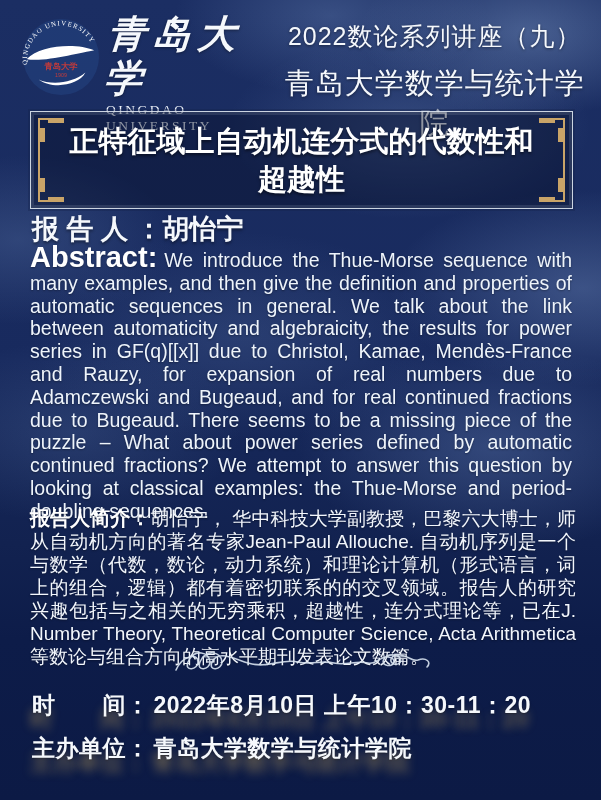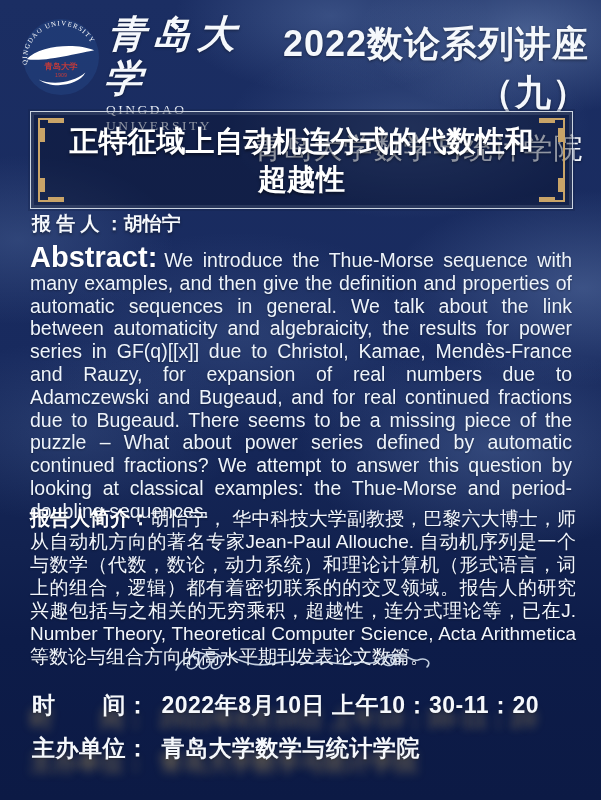--- a/index.html
+++ b/index.html
@@ -30,21 +30,21 @@
     font-style:italic;font-weight:bold;
     font-size:38px;letter-spacing:7px;line-height:44px;
     transform:skewX(-4deg);
     text-shadow:0 1px 3px rgba(0,0,0,0.4);
   }
   .uni-en{
     font-family:"Liberation Serif","DejaVu Serif",serif;
     font-size:13.5px;letter-spacing:2.5px;margin-top:2px;color:#eef3fa;
   }
   .header-right{text-align:center;padding-top:8px;}
-  .series-title{font-size:36px;font-weight:700;letter-spacing:1px;text-shadow:0 1px 3px rgba(0,0,0,0.45);text-align:right;}
+  .series-title{font-size:25px;font-weight:400;letter-spacing:1px;text-shadow:0 1px 3px rgba(0,0,0,0.45);}
   .department{
     font-family:"Liberation Serif","DejaVu Serif",serif;
     font-size:29px;margin-top:11px;letter-spacing:1px;text-shadow:0 1px 3px rgba(0,0,0,0.45);
   }
   
   .title-box{
     position:absolute;top:111px;left:30px;width:541px;height:96px;
     border:1px solid rgba(224,232,242,0.9);
     box-shadow:inset 0 0 0 3px rgba(224,232,242,0.12), 0 0 0 2px rgba(20,35,75,0.35);
     background:rgba(7,15,38,0.42);
@@ -61,42 +61,42 @@
     position:absolute;left:3px;top:3px;width:24px;height:40px;
     border-left:2px solid #c9a468;border-top:2px solid #c9a468;display:block;
   }
   .corner i::before{content:"";position:absolute;left:-2px;top:8px;width:7px;height:14px;background:#c9a468;}
   .corner i::after{content:"";position:absolute;left:8px;top:-2px;width:16px;height:5px;background:#c9a468;}
   .corner.tl{top:3px;left:4px;}
   .corner.tr{top:3px;right:4px;transform:scaleX(-1);}
   .corner.bl{bottom:3px;left:4px;transform:scaleY(-1);}
   .corner.br{bottom:3px;right:4px;transform:scale(-1,-1);}
   
-  .speaker-line{position:absolute;top:211px;left:32px;font-size:19px;font-weight:700;text-shadow:0 2px 3px rgba(0,0,0,0.4);}
+  .speaker-line{position:absolute;top:211px;left:32px;font-size:27px;font-weight:700;text-shadow:0 2px 3px rgba(0,0,0,0.4);}
   
   .abstract{
     position:absolute;top:246px;left:30px;width:542px;margin:0;
     font-size:19.5px;line-height:22.8px;text-align:justify;
     color:#eef4fb;text-shadow:0 1px 2px rgba(0,0,0,0.35);
   }
   .abstract-label{font-size:29px;font-weight:800;color:#ffffff;margin-right:7px;}
   
   .bio{
     position:absolute;top:507px;left:30px;width:546px;margin:0;
     font-size:19px;line-height:23px;text-align:justify;
     color:#f2f6fc;text-shadow:0 1px 2px rgba(0,0,0,0.35);
   }
   .bio-label{font-weight:800;font-size:20px;color:#ffffff;}
   
   .flourish{position:absolute;top:650px;left:136px;}
   
   .details{position:absolute;top:690px;left:32px;}
   .detail-row{margin-bottom:12px;font-size:23px;font-weight:800;letter-spacing:0.5px;
     text-shadow:-2px 14px 10px rgba(205,170,90,0.45), 0 1px 2px rgba(0,0,0,0.4);}
-  .detail-label{margin-right:12px;}
+  .detail-label{margin-right:4px;}
 </style>
 </head>
 <body>
 
 <div class="poster">
 
   <header class="header">
     <div class="logo-group">
       <svg class="logo" viewBox="0 0 80 80" width="78" height="78" aria-hidden="true">
         <defs>

